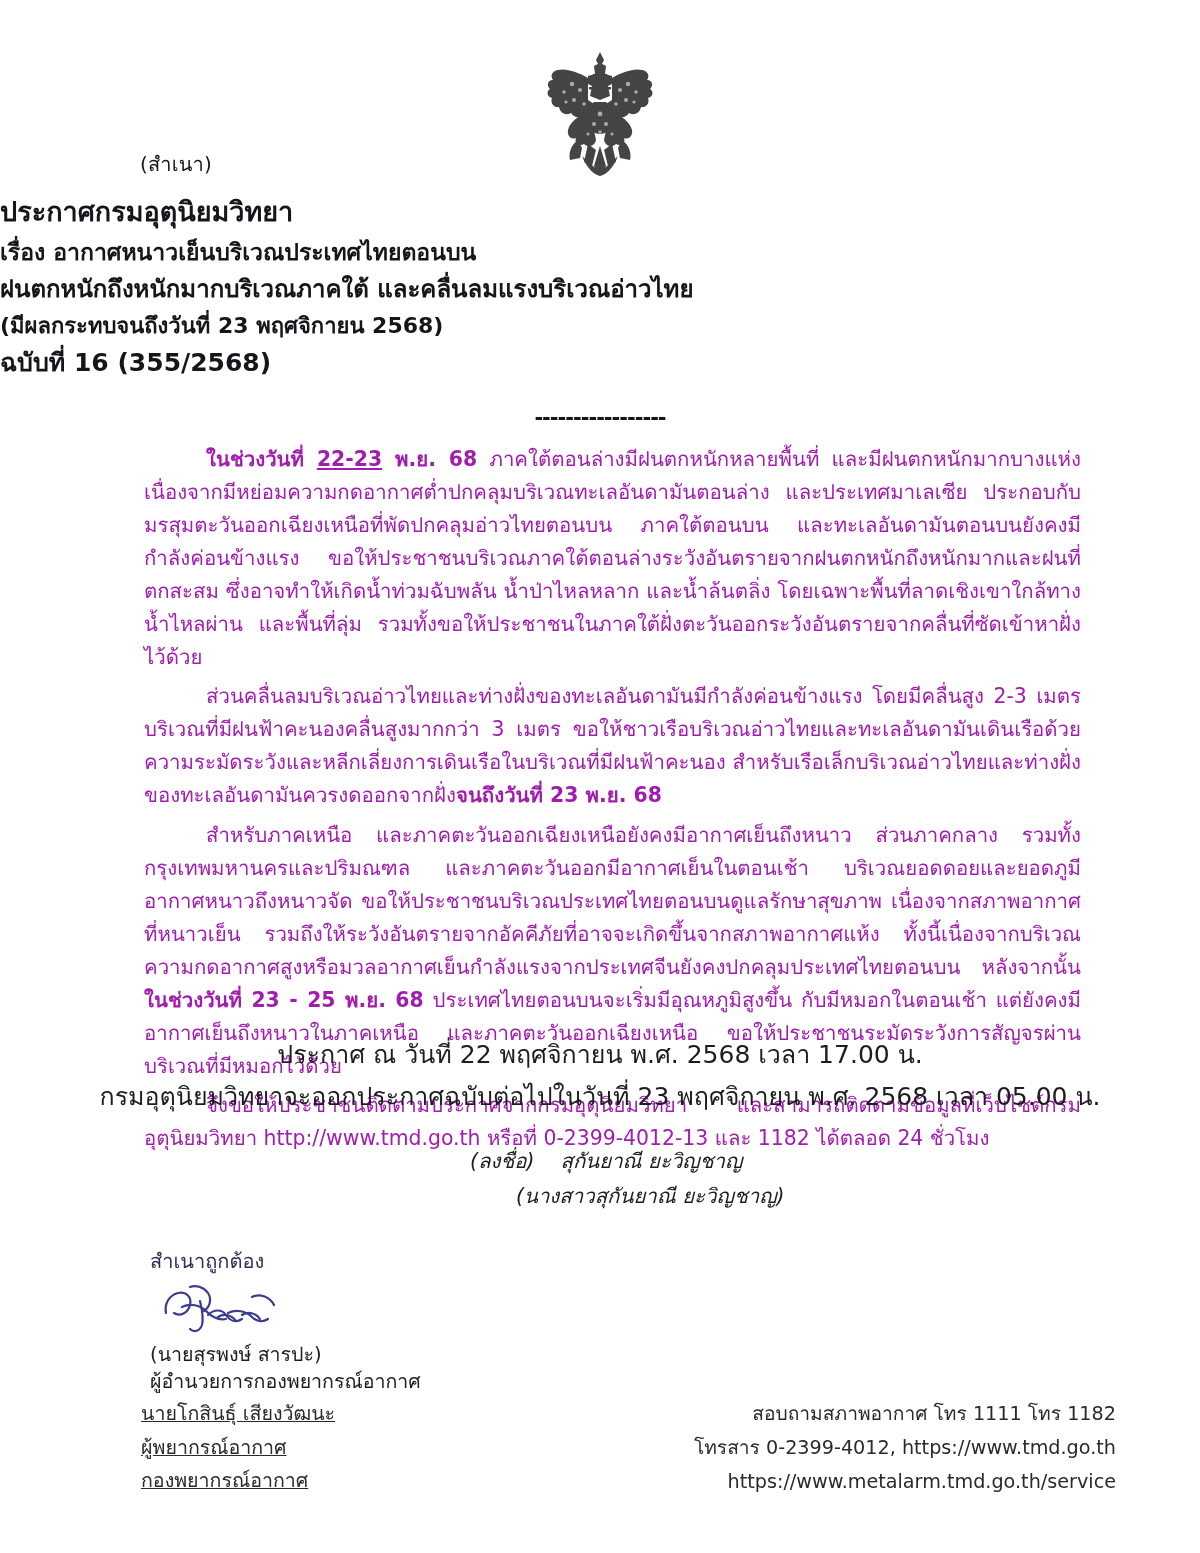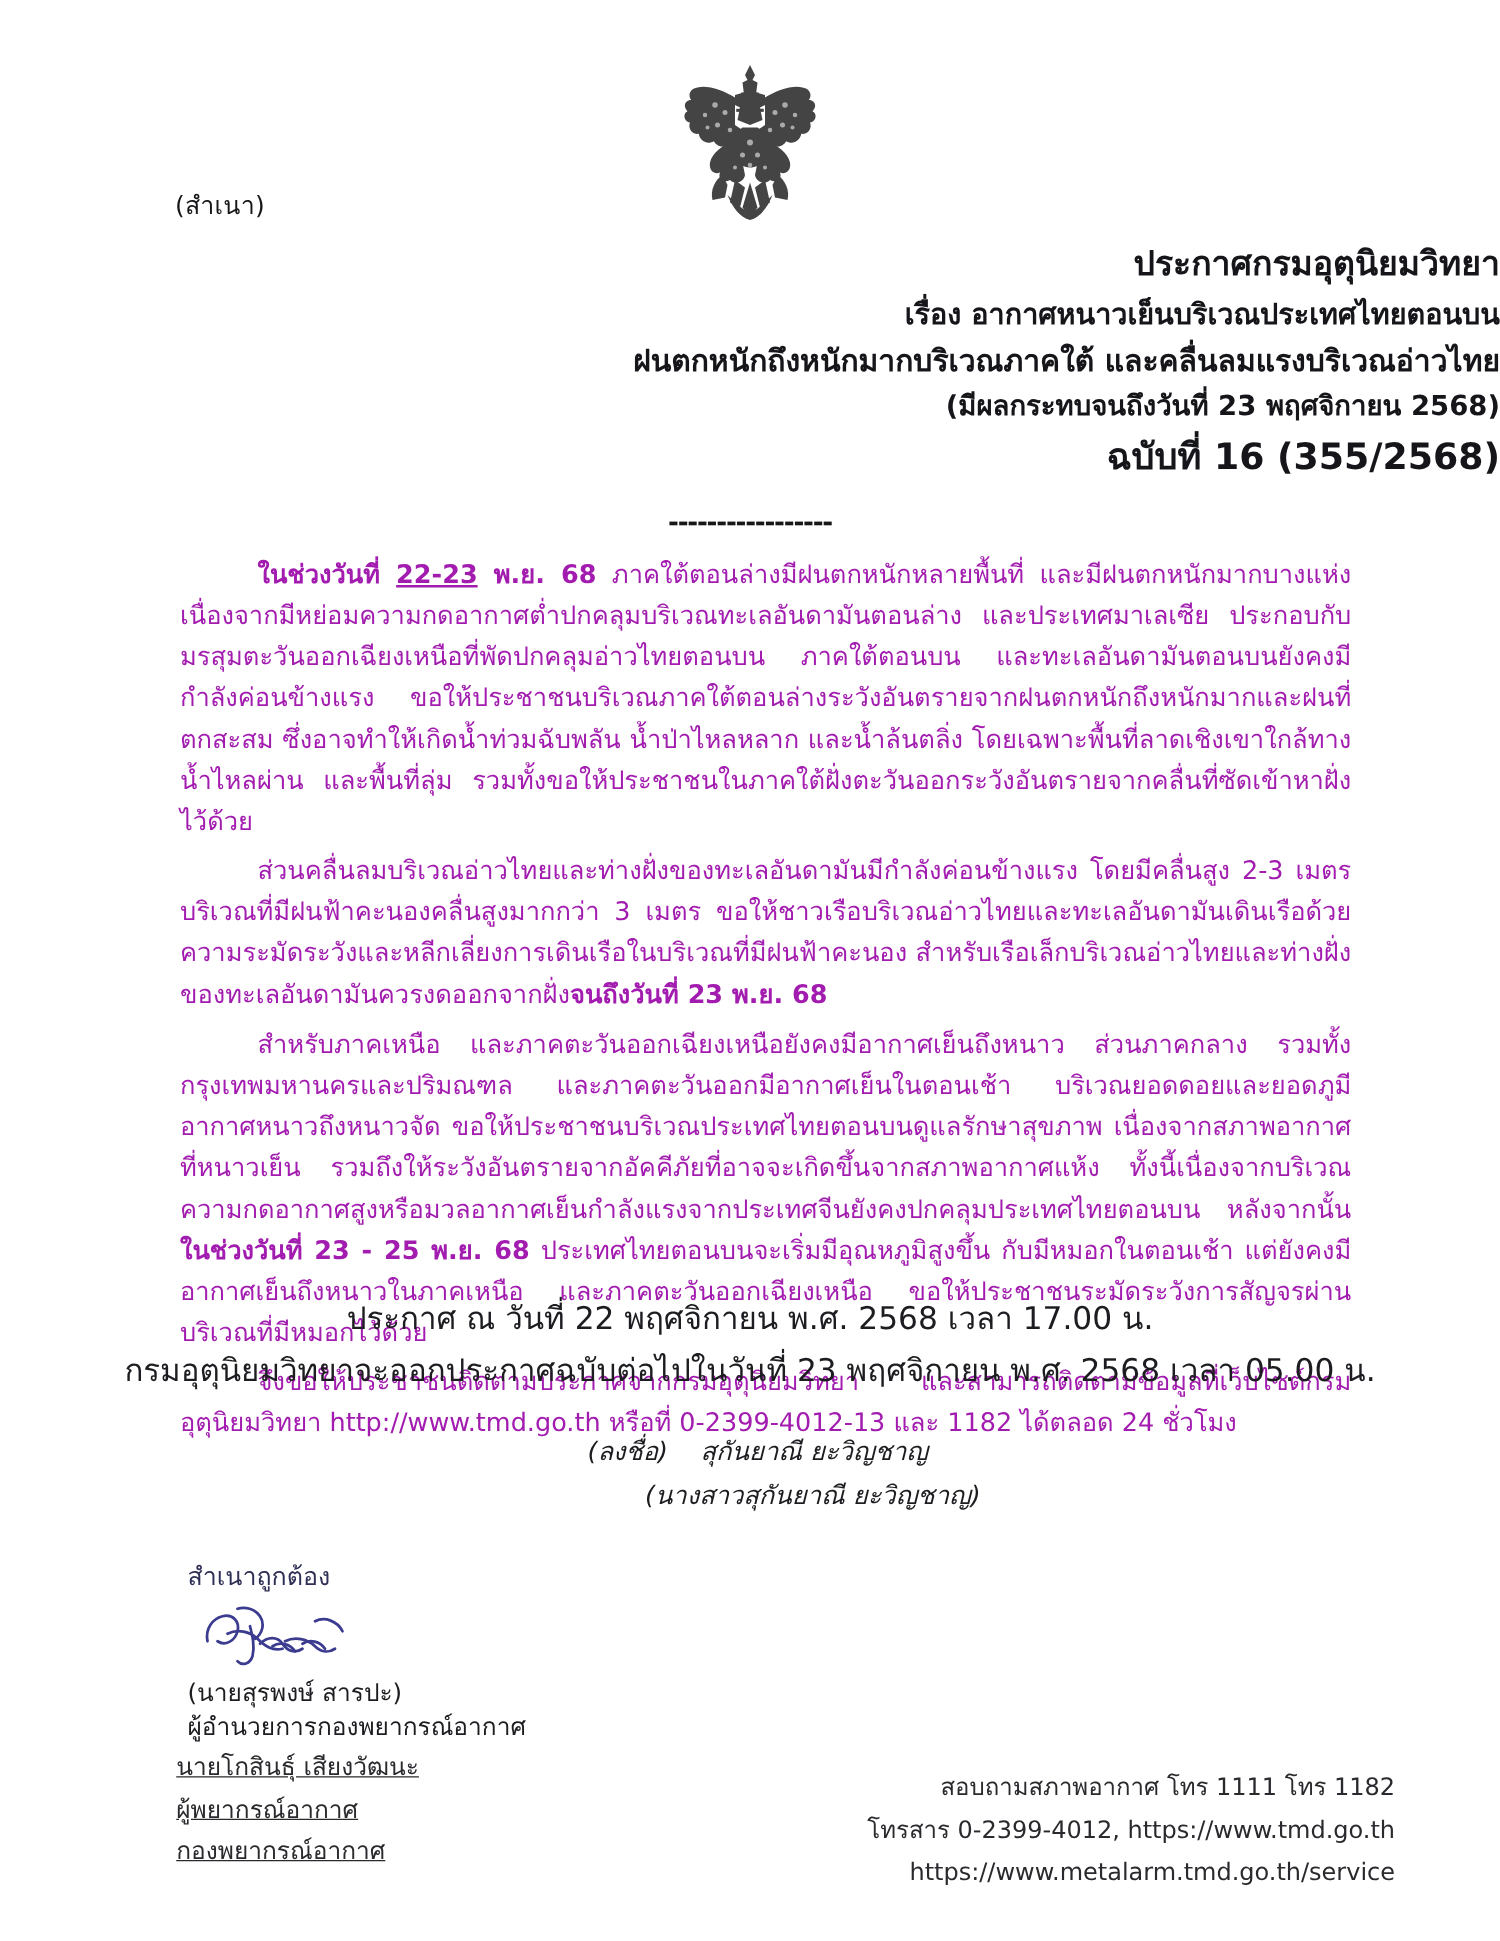--- a/index.html
+++ b/index.html
@@ -46,32 +46,32 @@
     letter-spacing: 0.2px;
     color: #17171a;
   }
 
   
   .title-block {
     position: absolute;
     left: 0;
     top: 192px;
     width: 1200px;
-    text-align: right;
+    text-align: left;
   }
   .title-block .t-line {
     font-weight: bold;
     color: #15151a;
     line-height: 1.5;
   }
   .t1 { font-size: 27px; margin-bottom: 2px; }
   .t2 { font-size: 23px; margin-bottom: 2px; }
   .t3 { font-size: 24px; margin-bottom: 2px; }
   .t4 { font-size: 22px; margin-bottom: 2px; }
-  .t5 { font-size: 29px; }
+  .t5 { font-size: 25px; }
 
   .rule {
     position: absolute;
     left: 0;
     top: 406px;
     width: 1200px;
     text-align: center;
     font-size: 21px;
     letter-spacing: -1px;
     color: #17171a;
@@ -170,21 +170,20 @@
 
   
   .footer-right {
     position: absolute;
     right: 84px;
     top: 1397px;
     text-align: right;
     font-size: 19.2px;
     line-height: 1.78;
     color: #2a2a2e;
-    margin-top: 16px;
   }
 </style>
 </head>
 <body>
 
 <div class="page">
 
   <div class="emblem-wrap">
     <svg class="emblem" viewBox="0 0 124 138" aria-hidden="true">
       <g fill="#2b2b2b">

